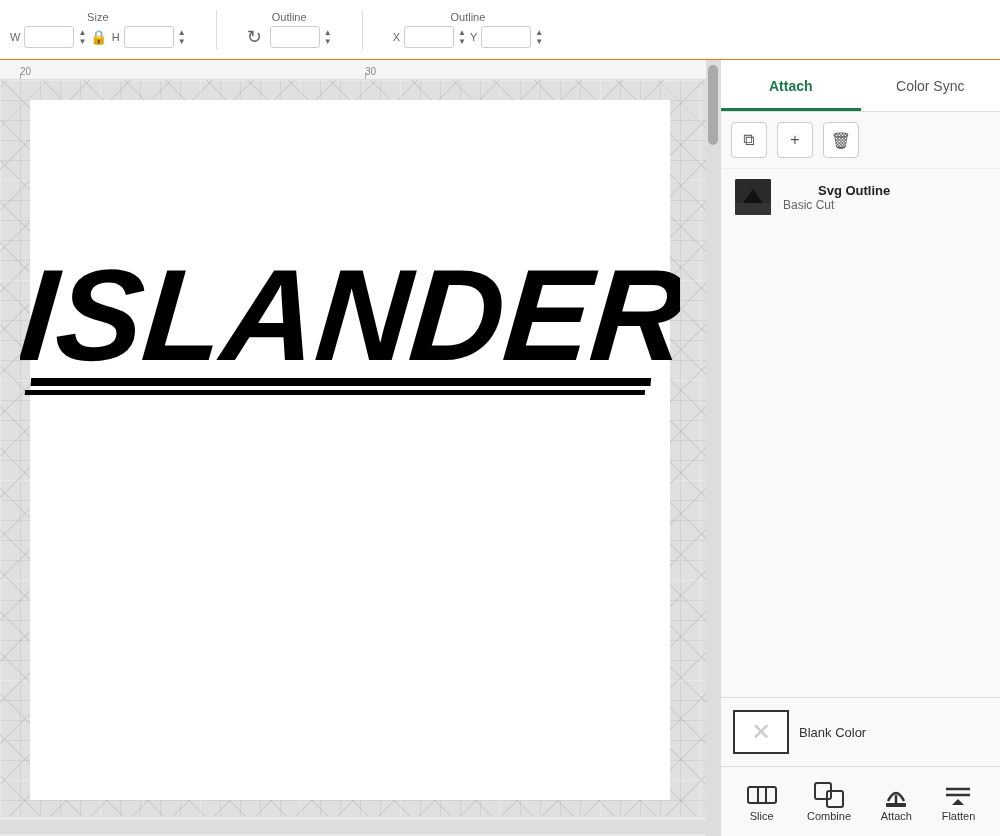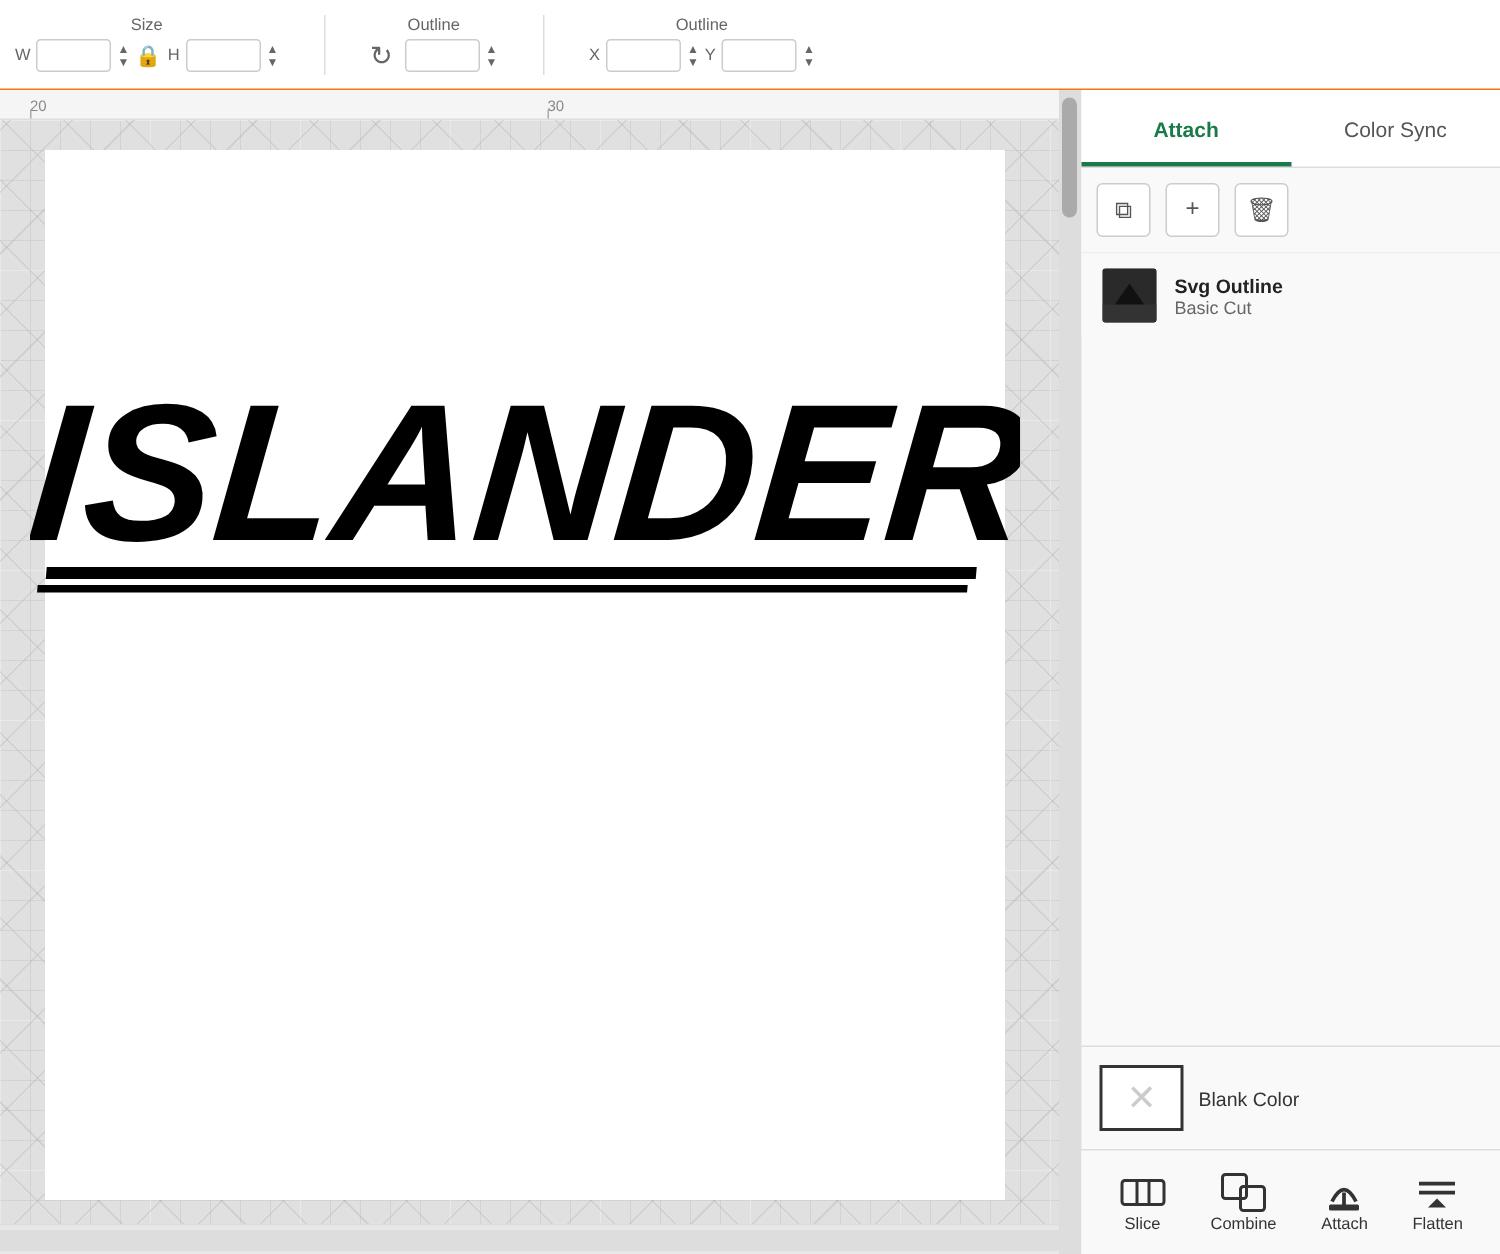--- a/index.html
+++ b/index.html
@@ -228,20 +228,21 @@
       height: 12px;
       background: #333;
     }
     .layer-info {
       flex: 1;
     }
     .layer-name {
       font-size: 13px;
       font-weight: 600;
       color: #222;
+      margin-left: 35px;
     }
     .layer-type {
       font-size: 12px;
       color: #666;
     }
 
     
     .panel-bottom {
       margin-top: auto;
       border-top: 1px solid #ddd;

